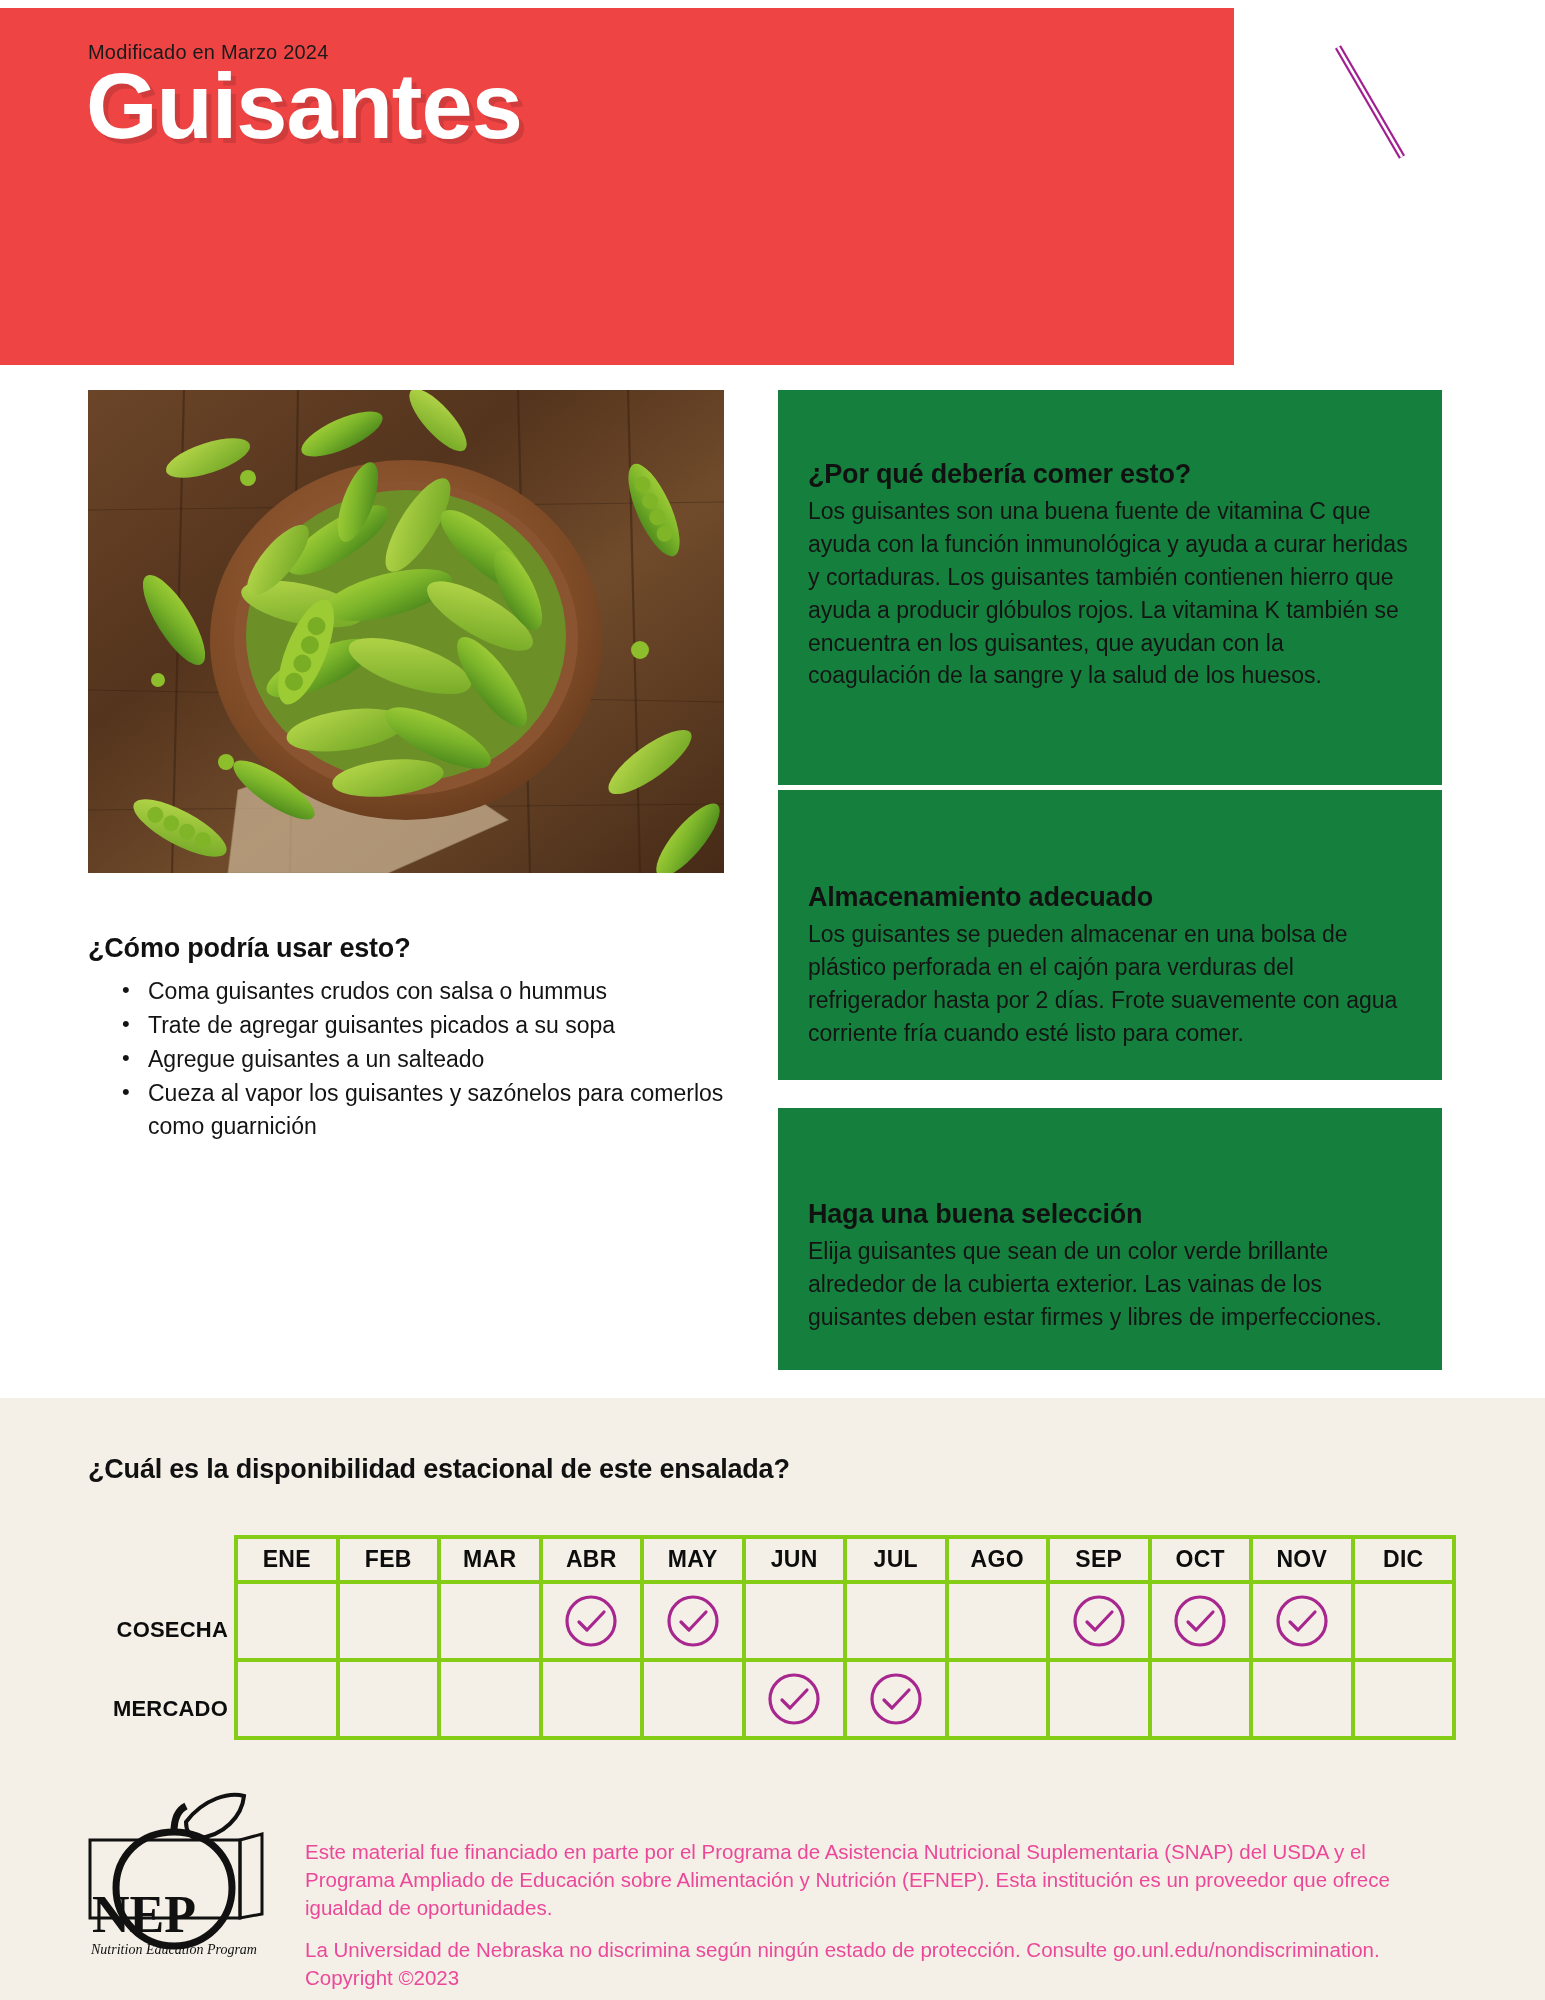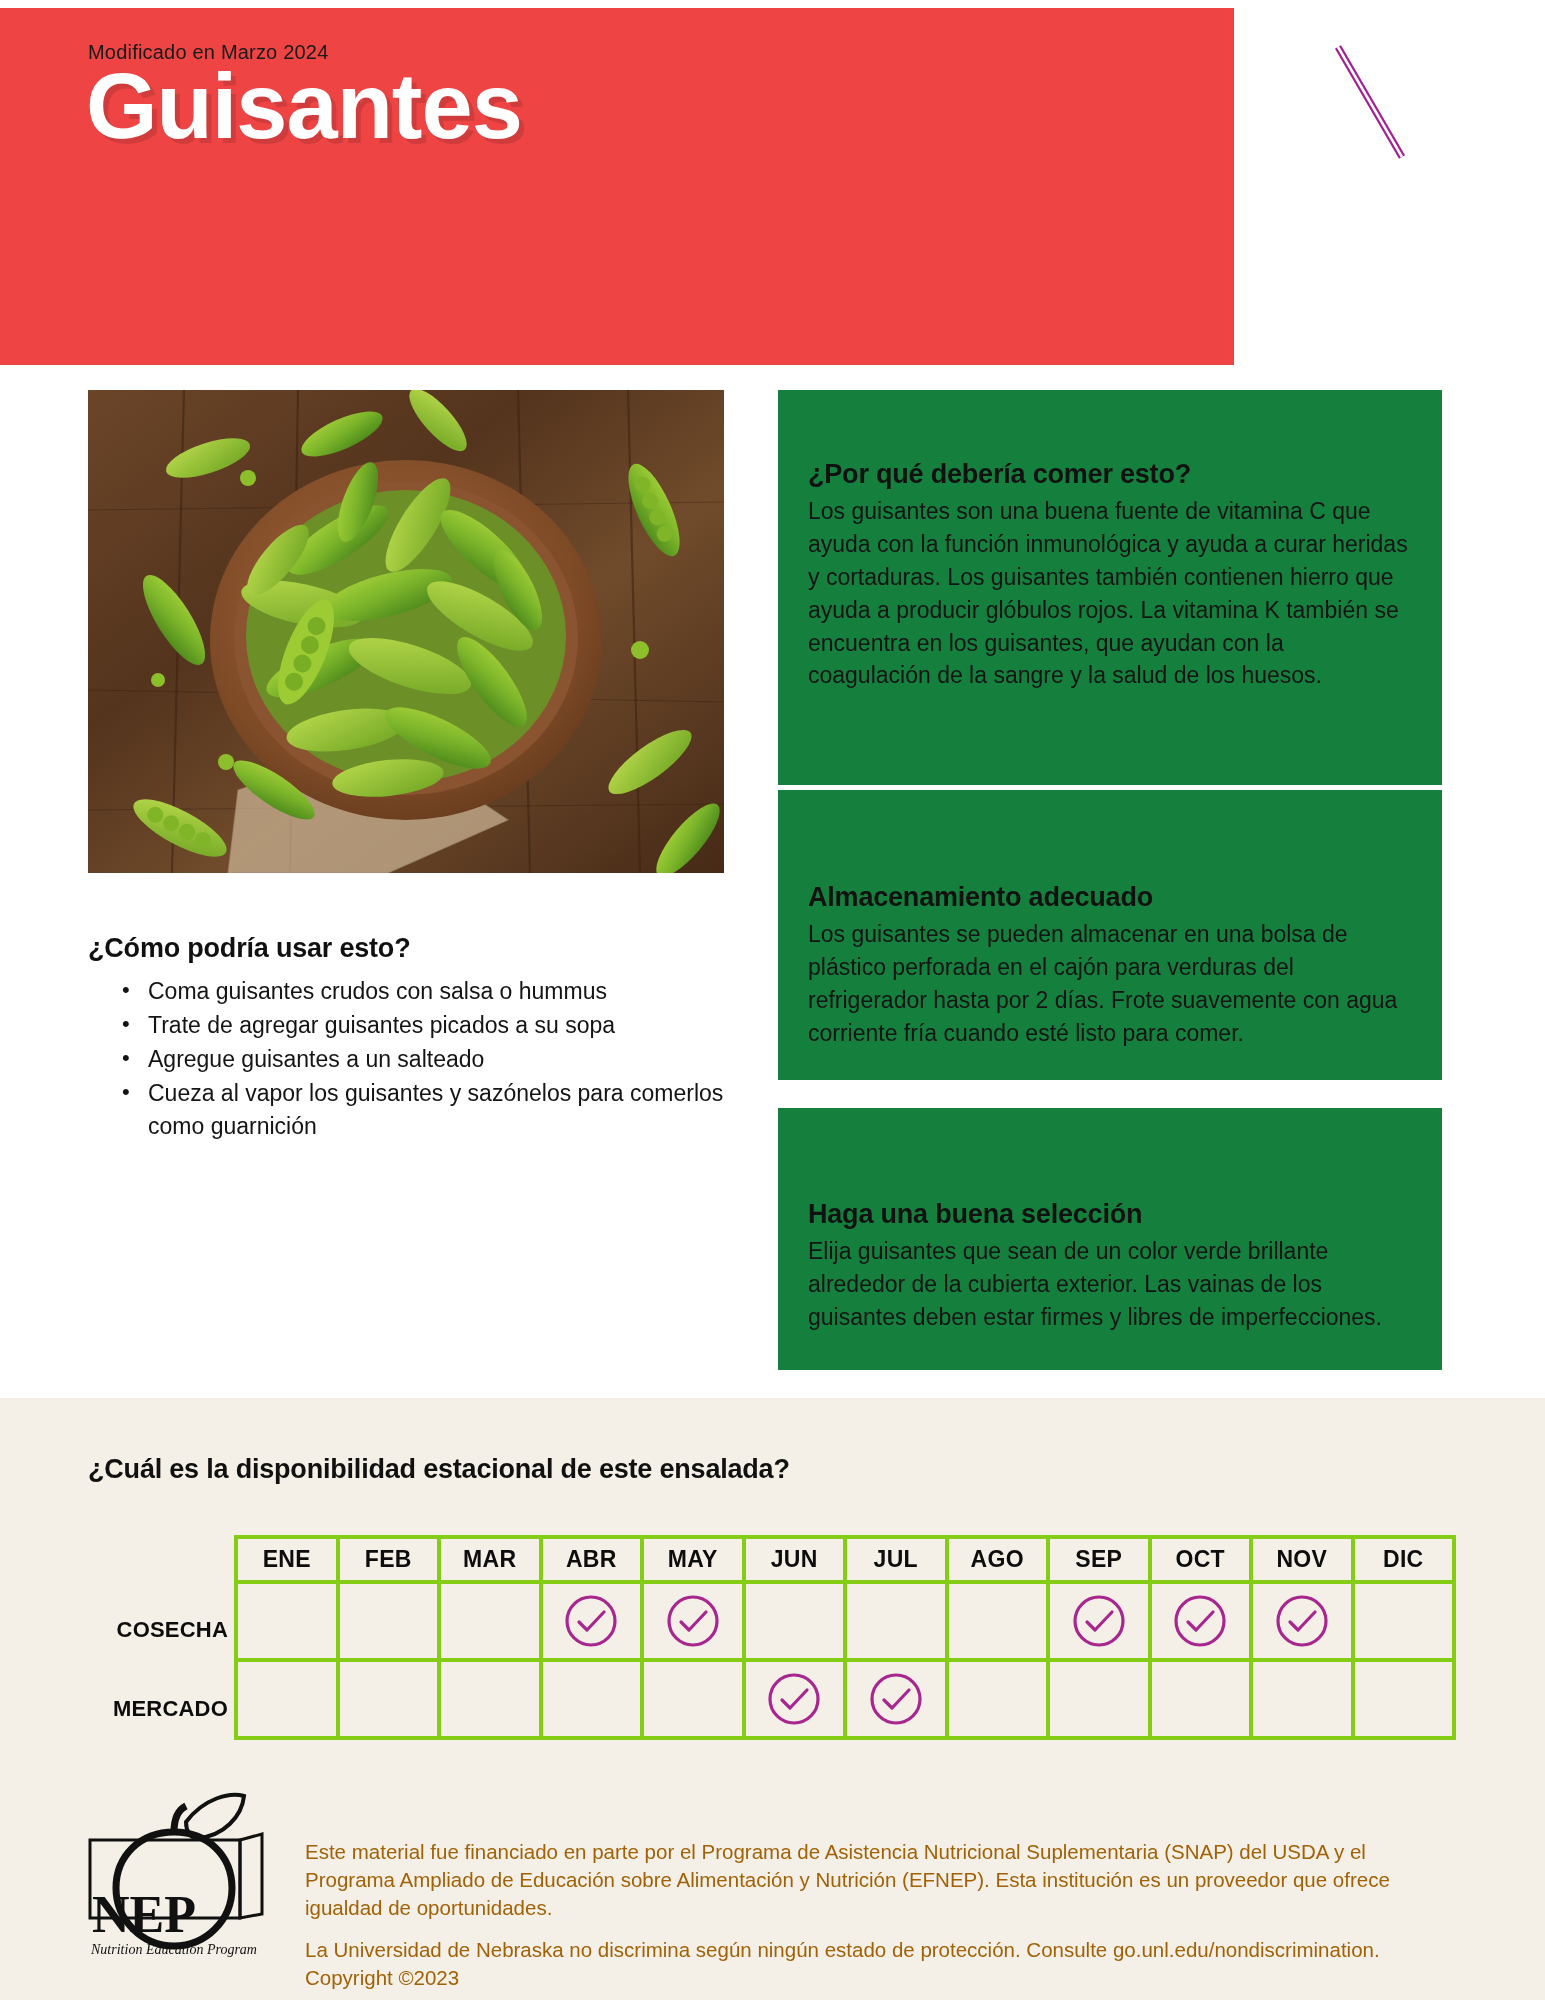--- a/index.html
+++ b/index.html
@@ -201,21 +201,21 @@
     position: absolute;
     left: 82px; top: 1792px;
     width: 185px; height: 170px;
   }
   .footer-text {
     position: absolute;
     left: 305px; top: 1838px;
     width: 1100px;
     font-size: 20.5px;
     line-height: 1.36;
-    color: #a16207;
+    color: #ec4899;
   }
   .footer-text p + p { margin-top: 14px; }
 </style>
 </head>
 <body>
 
 <div class="header">
   <div class="header-modified">Modificado en Marzo 2024</div>
   <div class="header-title">Guisantes</div>
 

